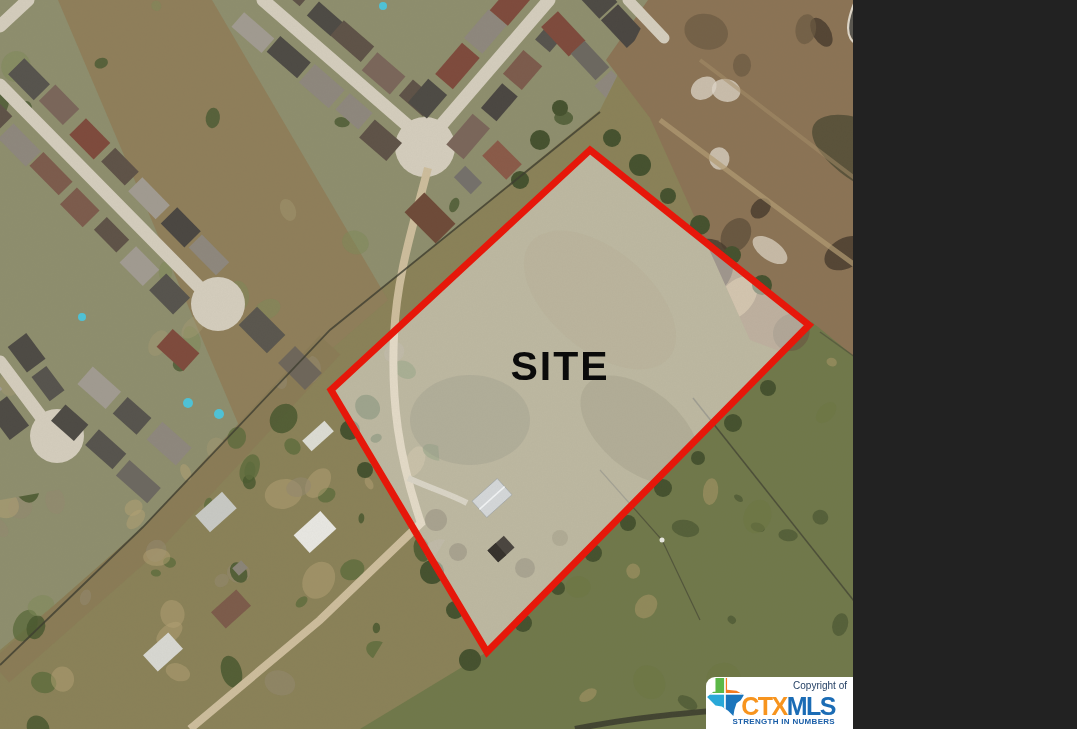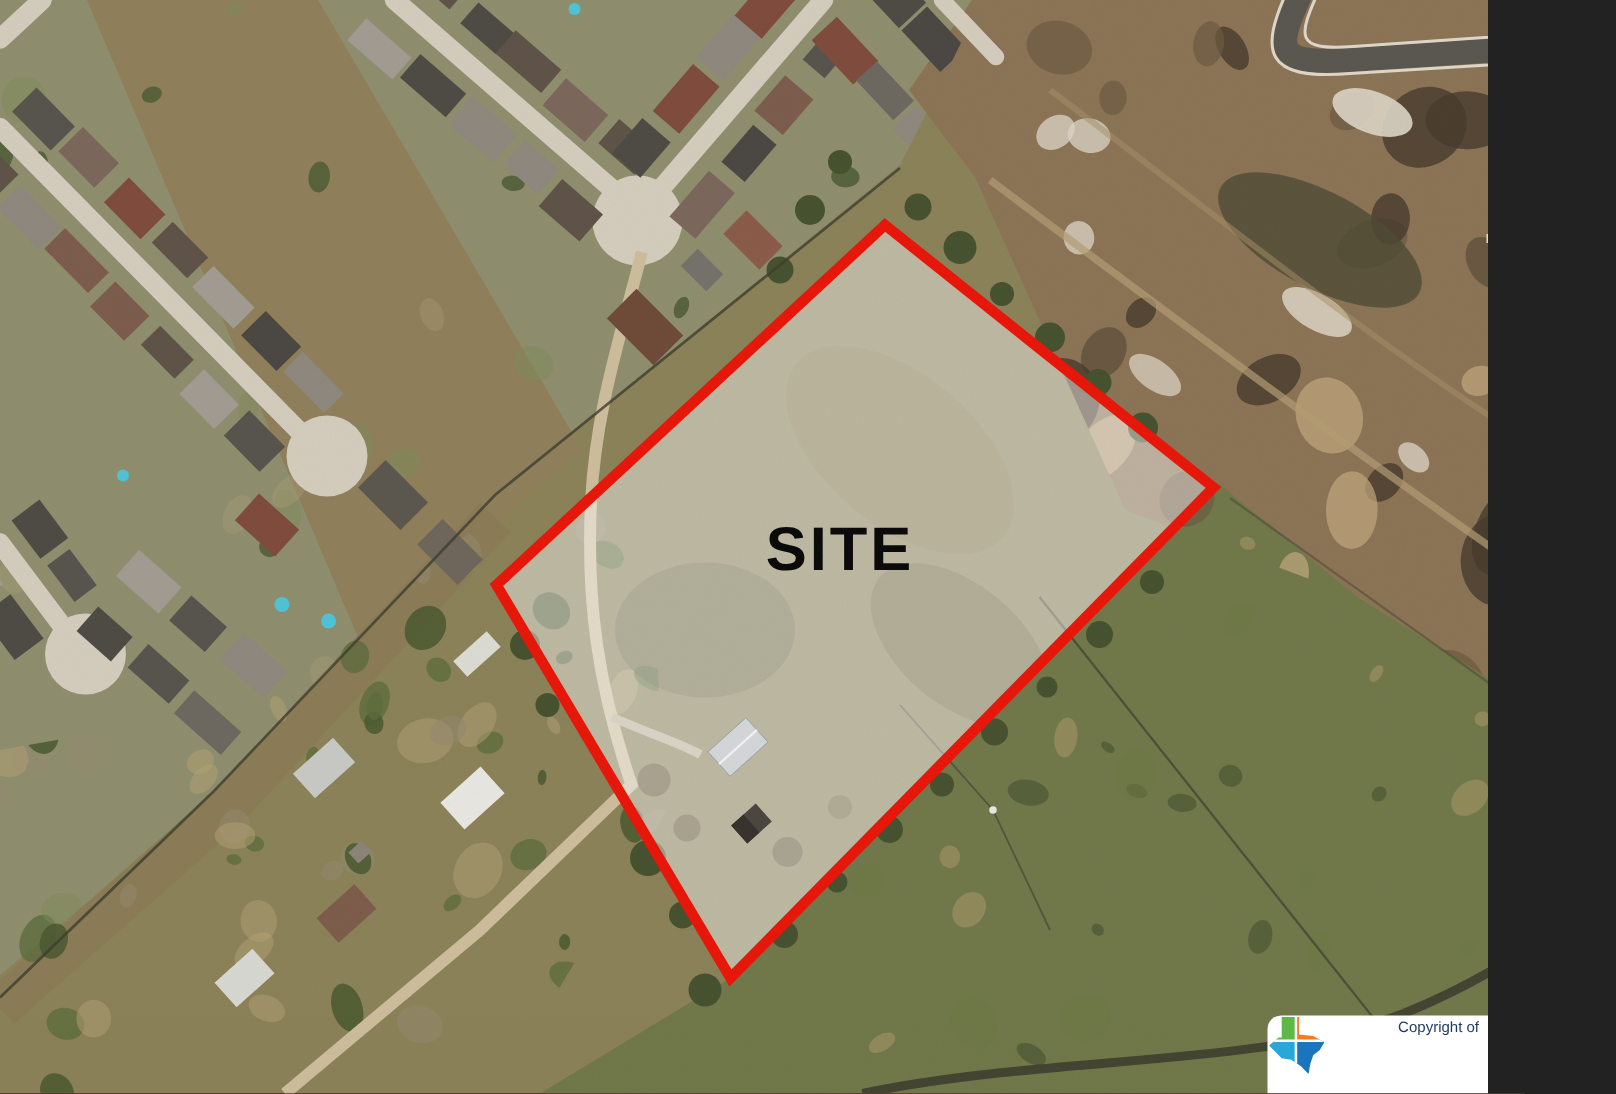--- a/index.html
+++ b/index.html
@@ -1,16 +1,16 @@
 <!DOCTYPE html>
 <html><head>
 <meta charset="utf-8">
 <style>
   html,body{margin:0;padding:0;background:#222;}
-  .stage{position:relative;width:992px;height:729px;overflow:hidden;
+  .stage{position:relative;width:853px;height:729px;overflow:hidden;
          font-family:"Liberation Sans",sans-serif;background:#b91c1c;}
   .stage svg{position:absolute;left:0;top:0;}
   .site-label{font-family:"Liberation Sans",sans-serif;font-weight:900;}
   
   .wm{position:absolute;right:0;bottom:0;}
   .wm-copy-row{position:absolute;right:6px;top:3px;font-size:10px;line-height:11px;
                color:#1d3a5f;white-space:nowrap;}
   .wm-box{position:relative;width:147px;height:52px;background:#ffffff;
           border-top-left-radius:9px;display:flex;align-items:flex-end;
           padding:2px 18px 3px 4px;box-sizing:border-box;overflow:hidden;}
@@ -575,15 +575,19 @@
           </defs>
       <g clip-path="url(#texclip)">
         <rect x="0" y="0" width="18" height="16" fill="#5cb848"></rect>
         <rect x="18" y="0" width="20" height="16" fill="#f47b20"></rect>
         <rect x="0" y="16" width="18" height="22" fill="#29a8d8"></rect>
         <rect x="18" y="16" width="20" height="22" fill="#1b75bc"></rect>
         <rect x="17.2" y="0" width="1.6" height="38" fill="#fff"></rect>
         <rect x="0" y="15.2" width="38" height="1.6" fill="#fff"></rect>
       </g>
     </svg>
+    <div class="wm-text">
+      <div class="wm-brand"><span class="ctx">CTX</span><span class="mls">MLS</span></div>
+      <div class="wm-tag">STRENGTH IN NUMBERS</div>
+    </div>
   </div>
 </div>
 </div>
 
 </body></html>

